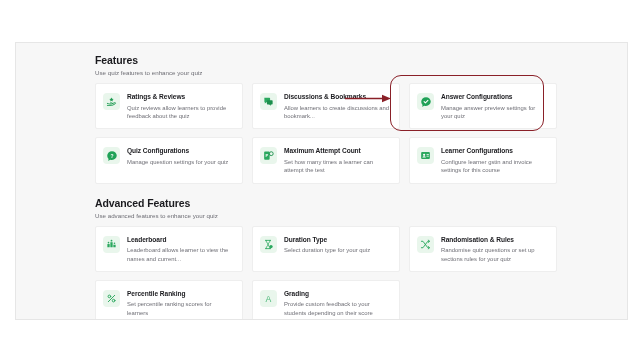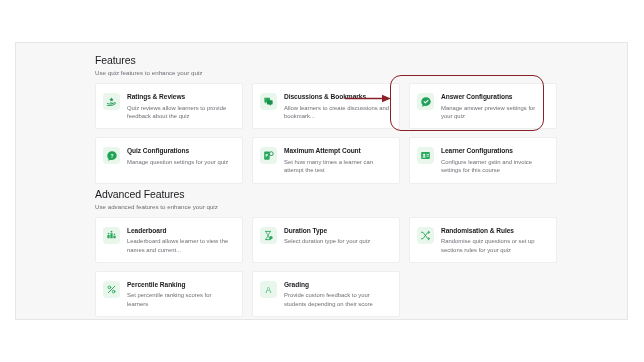--- a/index.html
+++ b/index.html
@@ -16,25 +16,25 @@
     left: 15px; top: 42px;
     width: 613px; height: 278px;
     background: #f7f7f7;
     border: 1px solid #e6e6e6;
     overflow: hidden;
   }
 
   #content { position: absolute; left: 79px; top: 11px; width: 462px; }
 
   .section { margin-bottom: 0; }
-  .section + .section { margin-top: 4px; }
+  .section + .section { margin-top: 13px; }
 
   .sec-title {
     font-size: 10.5px;
-    font-weight: normal;
+    font-weight: bold;
     color: #1b1b1f;
     letter-spacing: -0.1px;
     line-height: 13px;
   }
   .sec-sub {
     font-size: 6.2px;
     color: #6d6d74;
     line-height: 9px;
     margin-top: 1px;
     margin-bottom: 6px;

